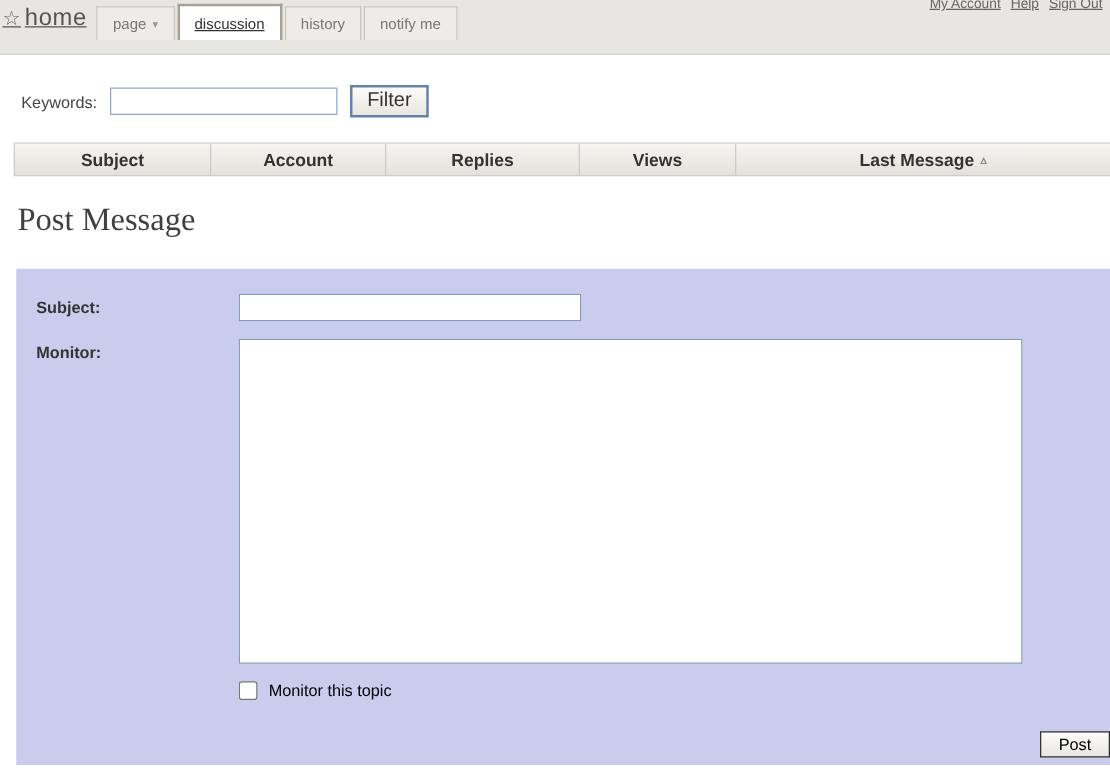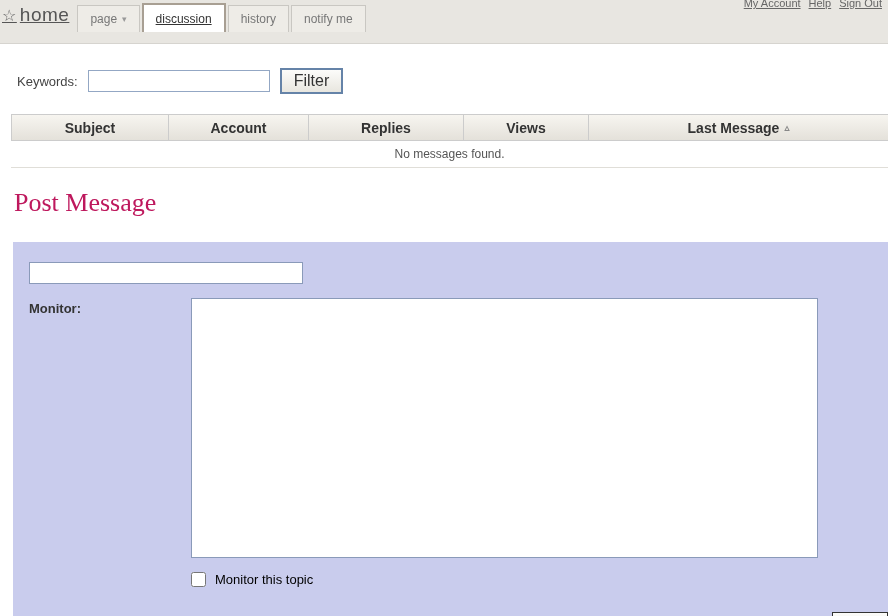--- a/index.html
+++ b/index.html
@@ -133,21 +133,21 @@
   text-align: center;
   color: #555;
   font-size: 12px;
   padding: 6px 0;
   border-bottom: 1px solid #e0ded8;
 }
 .post-heading {
   font-family: Georgia, "Times New Roman", serif;
   font-size: 26px;
   font-weight: normal;
-  color: #be185d;
+  color: #404040;
   margin: 20px 0 24px 14px;
 }
 .post-form {
   background: #c9cced;
   margin-left: 13px;
   padding: 20px 14px 52px 16px;
   position: relative;
   width: 875px;
 }
 .form-row {
@@ -247,27 +247,27 @@
   <div class="grid-header">
     <div class="gh subject">Subject</div>
     <div class="gh author">Account</div>
     <div class="gh replies">Replies</div>
     <div class="gh views">Views</div>
     <div class="gh last">
       <span>Last Message</span>
       <span class="sort-arrow">▵</span>
     </div>
   </div>
-  <div class="grid-empty">No messages found.</div>
 </div>
 
 <h2 class="post-heading">Post Message</h2>
 
 <div class="post-form">
   <div class="form-row">
+    <div class="form-label">Subject:</div>
     <input class="subj-input" type="text" value="" style="">
   </div>
   <div class="form-row">
     <div class="form-label">Monitor:</div>
     <textarea class="msg-textarea" style=""></textarea>
   </div>
   <div class="monitor-row">
     <input type="checkbox" style="">
     <label>Monitor this topic</label>
   </div>

